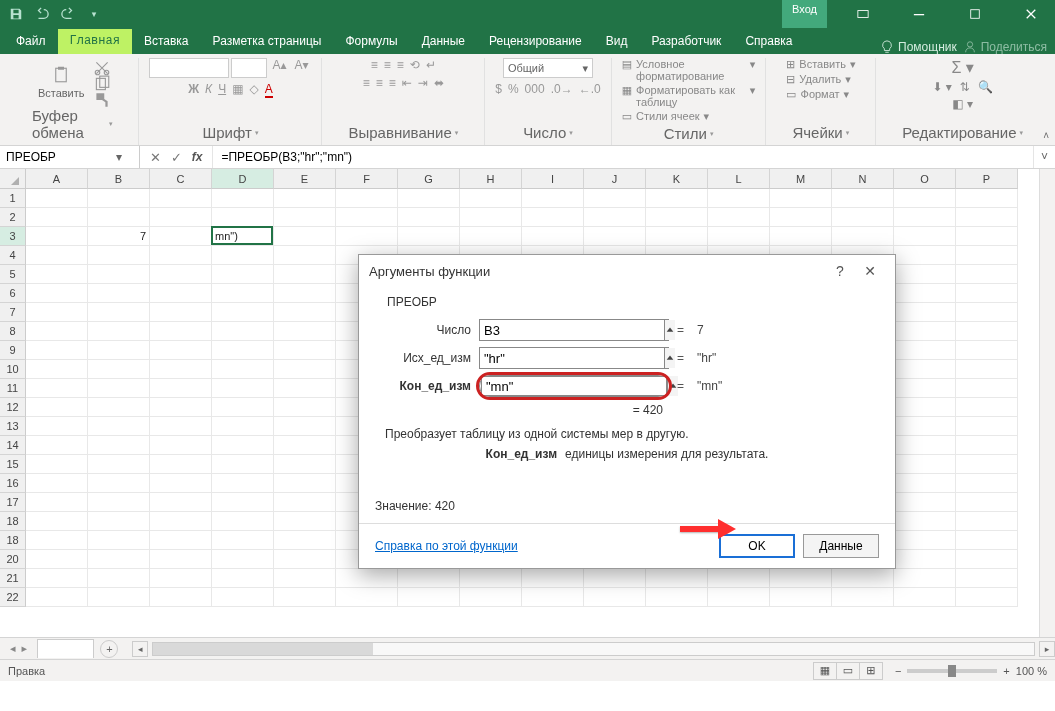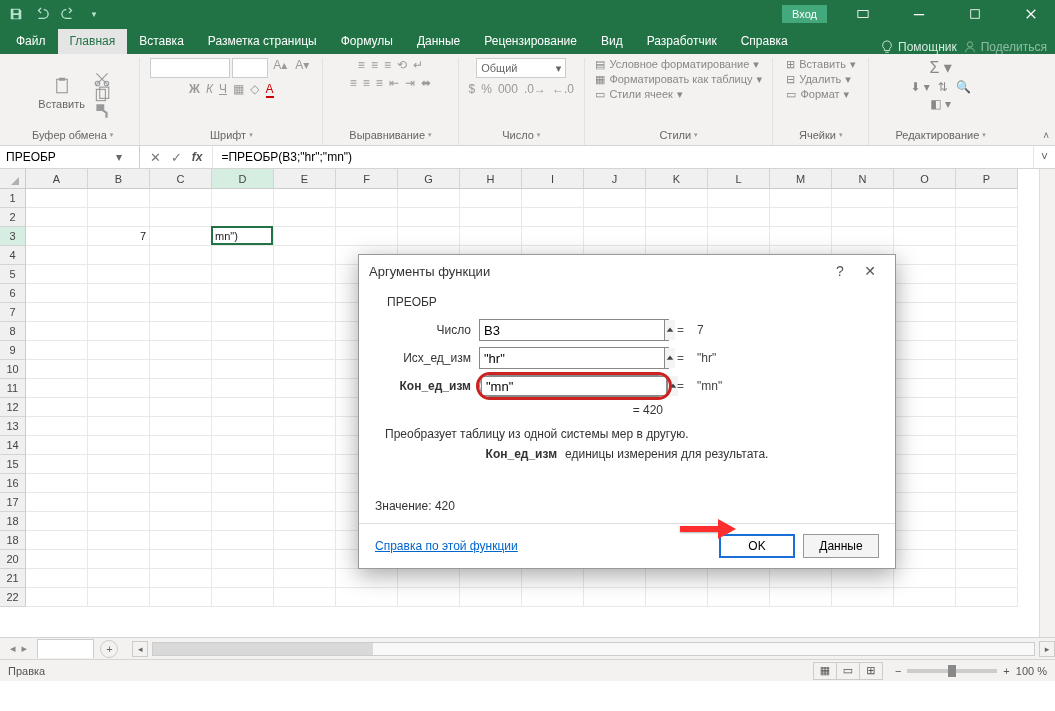--- a/index.html
+++ b/index.html
@@ -4,39 +4,39 @@
 <style>
 * { box-sizing: border-box; margin: 0; padding: 0; font-family: "Segoe UI", Tahoma, sans-serif; }
 body { background: #fff; width: 1055px; height: 711px; overflow: hidden; font-size: 12px; position: relative; }
 
 
 .titlebar { height: 28px; background: #217346; display: flex; align-items: center; color: #fff; padding: 0 4px; }
 .titlebar .qat { display: flex; gap: 2px; align-items: center; }
 .titlebar .qat-btn { width: 24px; height: 22px; display:flex; align-items:center; justify-content:center; color:#b8e2d0; cursor:pointer; }
 .titlebar .qat-btn svg { width:14px; height:14px; }
 .titlebar .center { flex:1; text-align:center; color:#c9e8dc; font-size:12px; }
-.titlebar .right { display:flex; gap:16px; align-items:center; }
+.titlebar .right { display:flex; gap:16px; }
 .titlebar .login-btn { background:#43a97c; padding:3px 10px; font-size:11px; color:#fff; }
 .titlebar .win-btn { width:40px; height:28px; display:flex; align-items:center; justify-content:center; color:#fff; cursor:pointer; }
 .titlebar .win-btn svg { width:12px; height:12px; }
 
 
 .tabs { height: 26px; background: #217346; display:flex; align-items:flex-end; padding-left:4px; color:#fff; }
 .tab { padding: 5px 12px 6px; font-size:12px; cursor:pointer; color:#fff; }
-.tab.active { background:#e5e5e5; color:#217346; }
+.tab.active { background:#bef264; color:#217346;font-family:Liberation Mono, monospace; }
 .tab.file { color:#fff; }
 .tab-right { margin-left:auto; display:flex; align-items:center; gap:6px; padding-right:8px; color:#d4ecdf;}
 .tab-right .helper { display:flex; align-items:center; gap:4px; font-size:12px;}
 .tab-right svg { width:14px; height:14px; }
 
 
 .ribbon { height: 92px; background: #f3f2f1; border-bottom:1px solid #d4d4d4; display:flex; padding:4px 6px 0 6px; position:relative;}
 .ribbon-group { display:flex; flex-direction:column; align-items:center; border-right:1px solid #e1e1e1; padding:0 10px; }
 .ribbon-group .content { flex:1; display:flex; align-items:center; gap:4px; }
-.ribbon-group .label { font-size:11px; color:#666; padding:2px 16px 4px; display:flex; align-items:center; gap:3px;}
+.ribbon-group .label { font-size:15px; color:#666; padding:2px 16px 4px; display:flex; align-items:center; gap:3px;}
 .ribbon-group .label::after { content:'▾'; font-size:7px; color:#999;}
 .ribbon-btn { color:#999; display:flex; flex-direction:column; align-items:center; gap:2px; padding:2px 4px; }
 .rb-icon { width:20px; height:20px; display:flex; align-items:center; justify-content:center; }
 .rb-icon svg { width:18px; height:18px; fill:#999; }
 .small-stack { display:flex; flex-direction:column; gap:2px; }
 .small-stack .sm { width:18px; height:14px; }
 .font-select { border:1px solid #ccc; background:#fff; height:20px; width:80px; font-size:11px; color:#999; text-align:center;}
 .font-size { border:1px solid #ccc; background:#fff; height:20px; width:36px; font-size:11px; color:#999; text-align:center;}
 .ribbon-collapse { position:absolute; right:6px; bottom:4px; color:#666; font-size:10px; cursor:pointer;}
 

